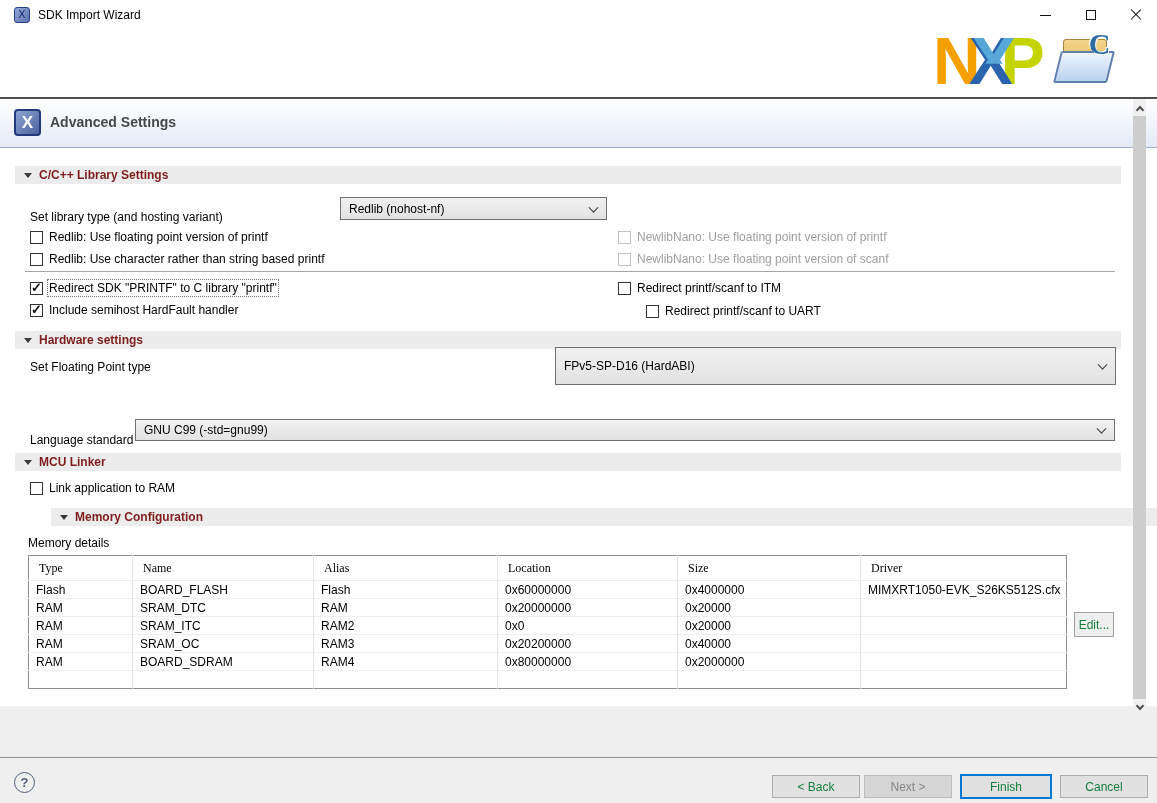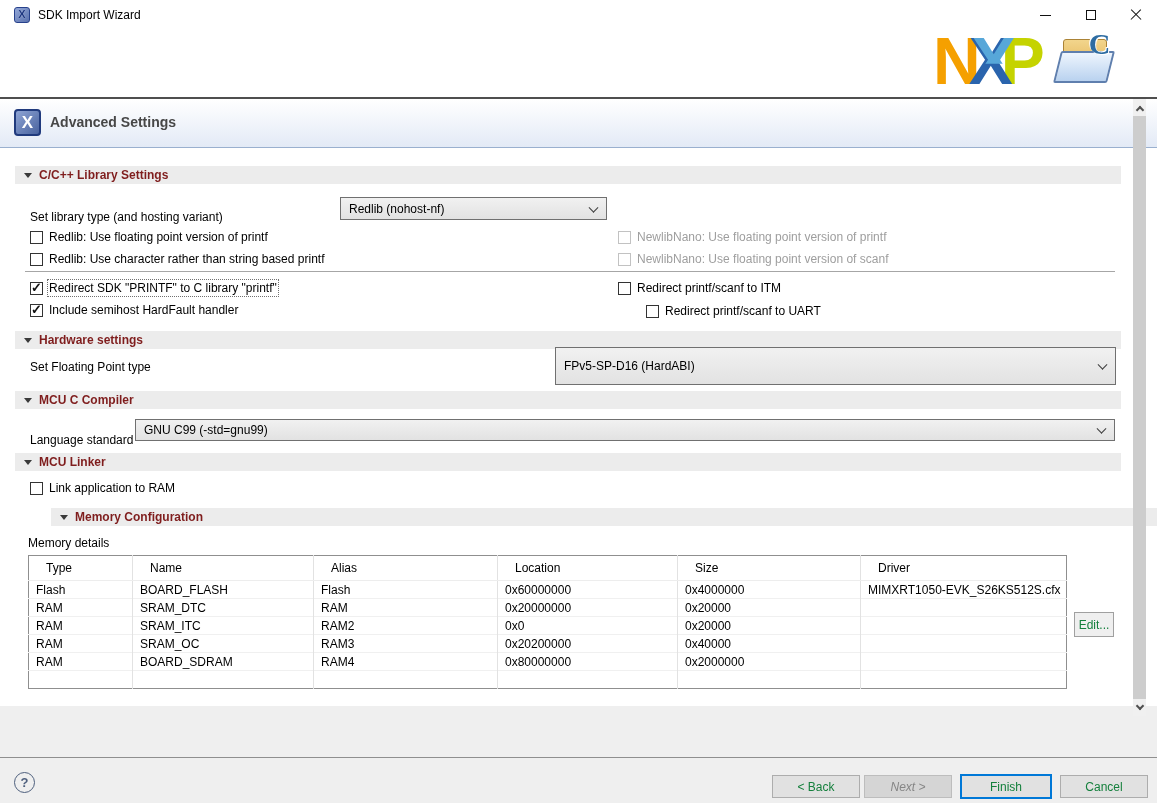--- a/index.html
+++ b/index.html
@@ -63,22 +63,22 @@
   .cbrow { position:absolute; display:flex; align-items:center; gap:6px; height:16px; }
   .cb { position:relative; width:13px; height:13px; border:1px solid #333; background:#fff; flex:none; }
   .cbrow.checked .cb::after { content:"\2713"; position:absolute; left:0px; top:-3px; font-size:13px; font-weight:bold; color:#111; }
   .cbrow.disabled .cb { border-color:#c2c2c2; }
   .cbrow.disabled .cblabel { color:#9e9e9e; }
   .cbrow.focused .cblabel { outline:1px dotted #707070; outline-offset:1px; }
   .hsep { position:absolute; height:1px; background:#a6a6a6; }
   
   .memtable { position:absolute; left:28px; top:555px; border-collapse:collapse; table-layout:fixed;
     background:#fff; border:1px solid #8f8f8f; font-size:12px; }
-  .memtable th { height:25px; font-weight:normal; text-align:left; padding:0 0 0 17px;
-    border-right:1px solid #e2e2e2; border-bottom:1px solid #ededed; }
+  .memtable th { height:25px; font-weight:normal; text-align:left; padding:0 0 0 10px;
+    border-right:1px solid #e2e2e2; border-bottom:1px solid #ededed;font-family:Liberation Serif, serif; }
   .memtable td { height:18px; padding:0 0 0 7px; border-right:1px solid #e2e2e2; border-top:1px solid #f0f0f0;
     white-space:nowrap; overflow:hidden; }
   .memtable th:last-child, .memtable td:last-child { border-right:none; }
   
   .btn { position:absolute; height:23px; background:#e1e1e1; border:1px solid #adadad;
     font-size:12px; color:#15803d; display:flex; align-items:center; justify-content:center; }
   .btn.small { background:#efefef; border-color:#a0a0a0; }
   .btn.disabled { background:#d5d5d5; border-color:#bdbdbd; color:#868686; }
   .btn.default { border:2px solid #0078d7; }
   
@@ -182,24 +182,20 @@
   <div class="secbar" style="top:331px;">
     <span class="tri"></span>
     <span class="sectitle">Hardware settings</span>
   </div>
   <div class="flabel" style="left:30px; top:360px;">Set Floating Point type</div>
   <div class="combo" style="left:555px; top:347px; width:561px; height:38px;">
     <span>FPv5-SP-D16 (HardABI)</span>
     <span class="chev"></span>
   </div>
 
-  <div class="secbar" style="top:391px;">
-    <span class="tri"></span>
-    <span class="sectitle">MCU C Compiler</span>
-  </div>
   <div class="flabel" style="left:30px; top:433px;">Language standard</div>
   <div class="combo" style="left:135px; top:419px; width:980px; height:22px;">
     <span>GNU C99 (-std=gnu99)</span>
     <span class="chev"></span>
   </div>
 
   <div class="secbar" style="top:453px;">
     <span class="tri"></span>
     <span class="sectitle">MCU Linker</span>
   </div>
@@ -284,21 +280,21 @@
         </tr>
       </tbody>
   </table>
 
   <div class="btn small" style="left:1074px; top:612px; width:40px; height:25px;">Edit...</div>
 
   <div class="grayband"></div>
   <div class="footline"></div>
   <div class="help">?</div>
   <div class="btn" style="left:772px; top:775px; width:88px;">&lt; Back</div>
-  <div class="btn disabled" style="left:864px; top:775px; width:88px;font-style:italic;">Next &gt;</div>
+  <div class="btn disabled" style="left:864px; top:775px; width:88px;">Next &gt;</div>
   <div class="btn default" style="left:960px; top:774px; width:92px; height:25px;">Finish</div>
   <div class="btn" style="left:1060px; top:775px; width:88px;">Cancel</div>
 
   <div class="sbar">
     <div class="sbtn up">
         <span class="sarrow up"></span>
       </div>
     <div class="sthumb"></div>
     <div class="sbtn down">
         <span class="sarrow down"></span>

